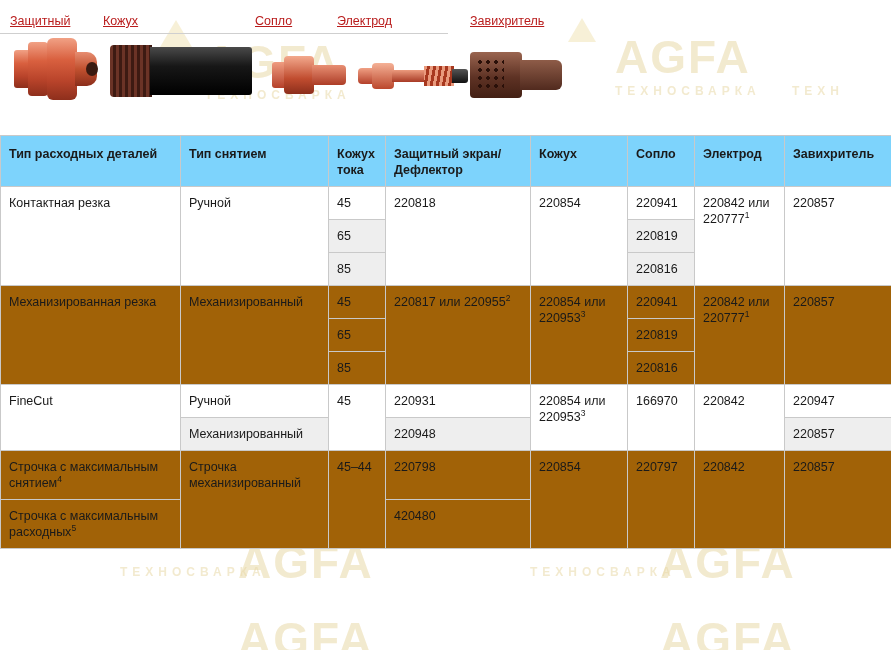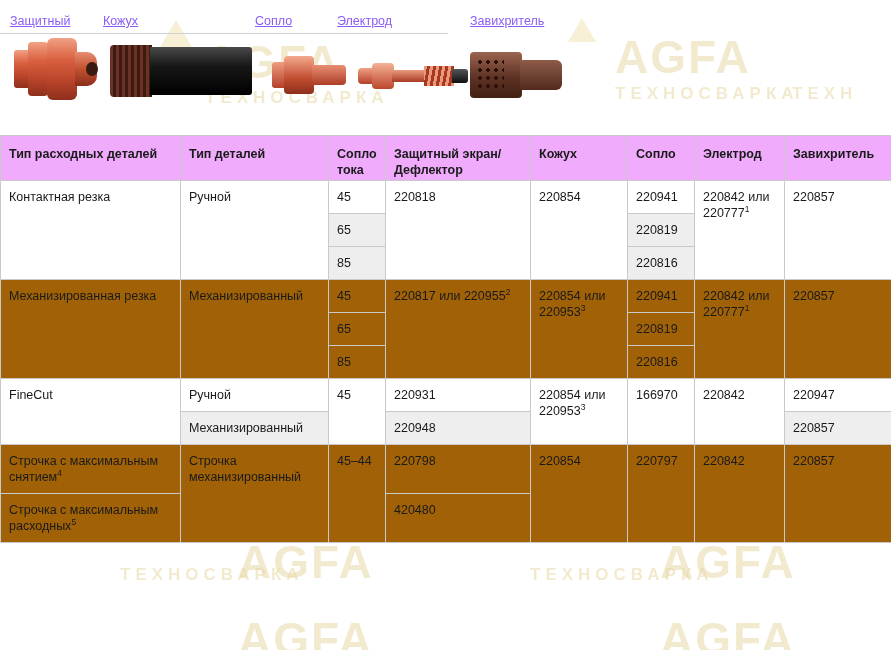--- a/index.html
+++ b/index.html
@@ -31,21 +31,21 @@
     color: #e9d9a8;
     opacity: .55;
     white-space: nowrap;
     letter-spacing: 1px;
   }
   .wm-logo {
     font-size: 46px;
     letter-spacing: 2px;
   }
   .wm-sub {
-    font-size: 17px;
+    font-size: 12px;
     letter-spacing: 5px;
   }
   .wm-tri {
     position: absolute;
     width: 0;
     height: 0;
     border-left: 26px solid transparent;
     border-right: 26px solid transparent;
     border-bottom: 44px solid #f2e6bd;
     opacity: .6;
@@ -58,21 +58,21 @@
 
   
   .parts-header {
     position: relative;
     height: 135px;
     z-index: 10;
   }
   .part-label {
     position: absolute;
     font-size: 12.5px;
-    color: #8b5cf6;
+    color: #b91c1c;
     text-decoration: underline;
     white-space: nowrap;
   }
   .part-art {
     position: absolute;
   }
 
   
   .shield {
     position: absolute;
@@ -187,25 +187,25 @@
   table.parts-table th,
   table.parts-table td {
     border: 1px solid #c9c9c9;
     vertical-align: top;
     padding: 8px 8px 8px 8px;
     line-height: 1.28;
     background-clip: padding-box;
   }
   table.parts-table th {
     font-weight: bold;
-    background: #f0abfc;
+    background: #7dd3fc;
     text-align: left;
     font-size: 12.5px;
     padding-top: 10px;
-    padding-bottom: 2px;
+    padding-bottom: 8px;
   }
   tr.shade td { background: #a16207; }
   td.shade { background: #eeeeee; margin-left: 12px; }
   td.plain { background: #ffffff; }
   sup { font-size: 8.5px; vertical-align: super; line-height: 0; }
   .tbl-wrap {
     position: relative;
     z-index: 10;
   }
 </style>
@@ -292,22 +292,22 @@
         <col style="width:57px">
     <col style="width:145px">
         <col style="width:97px">
         <col style="width:67px">
     <col style="width:90px">
         <col style="width:107px">
   </colgroup>
   <thead>
     <tr>
       <th>Тип расходных деталей</th>
-      <th>Тип деталей</th>
-      <th>Сопло тока</th>
+      <th>Тип снятием</th>
+      <th>Кожух тока</th>
       <th>Защитный экран/ Дефлектор</th>
       <th>Кожух</th>
       <th>Сопло</th>
       <th>Электрод</th>
       <th>Завихритель</th>
     </tr>
   </thead>
   <tbody>
 
     <tr>

